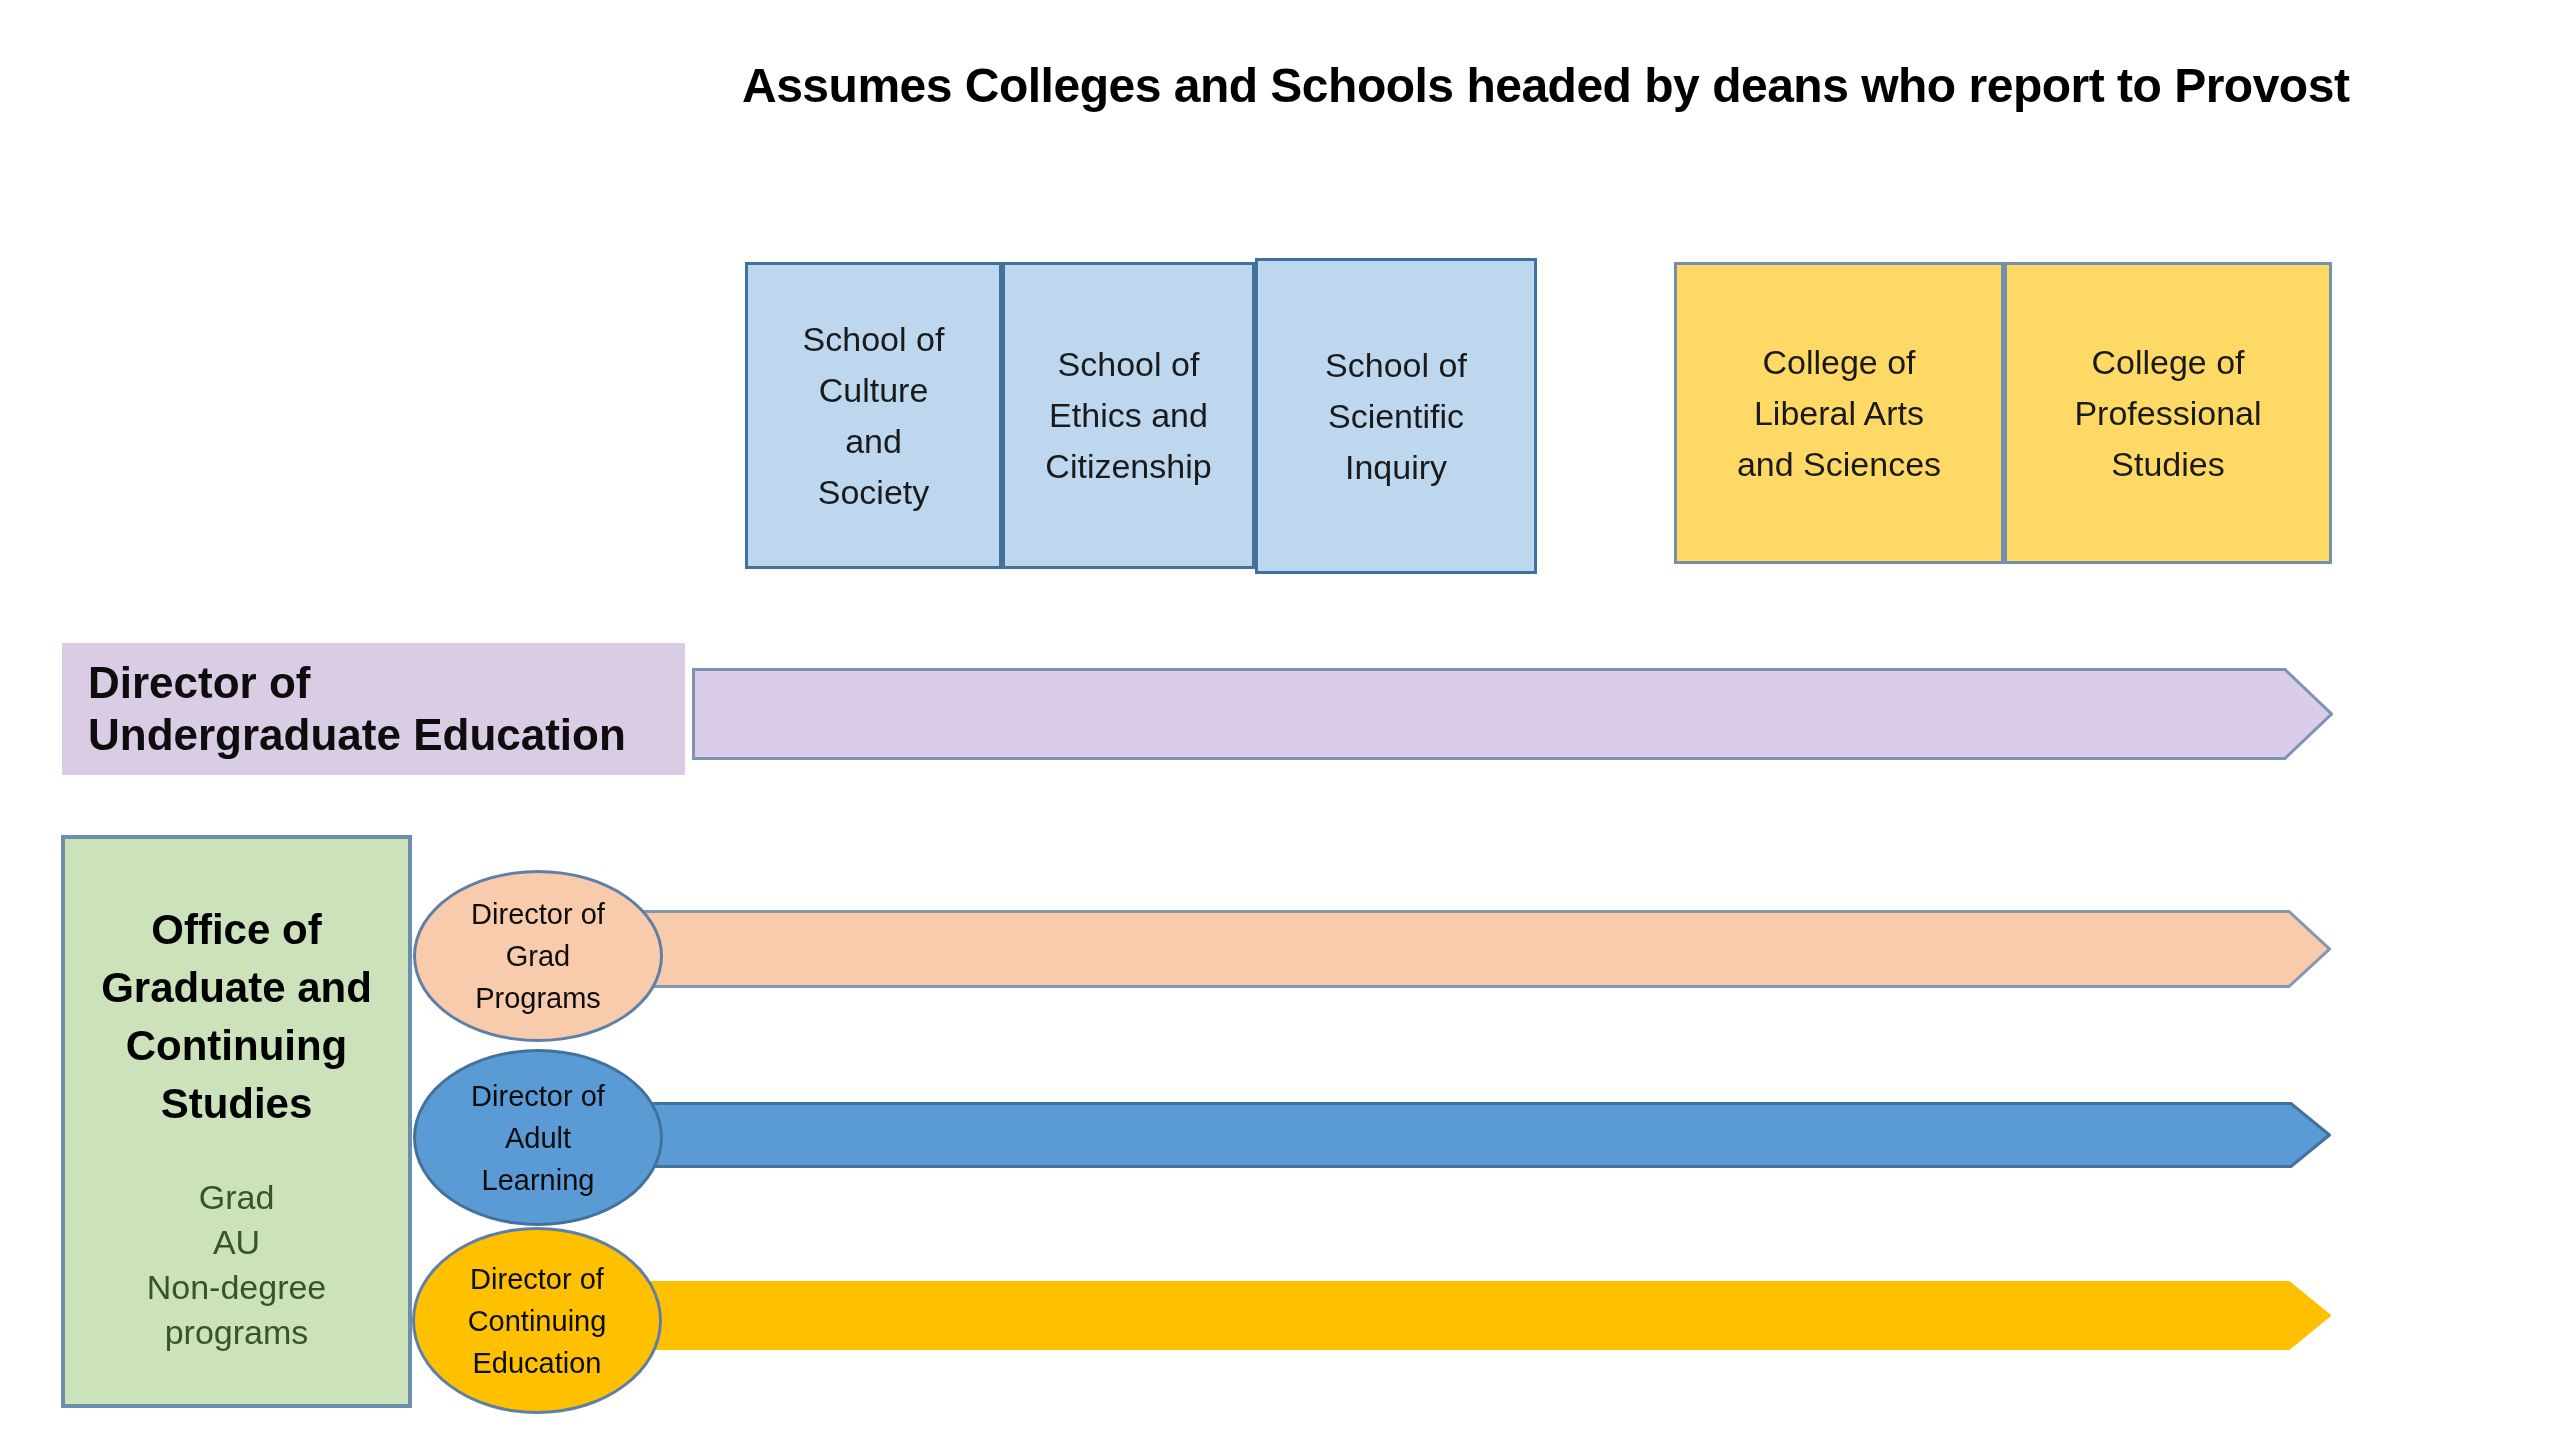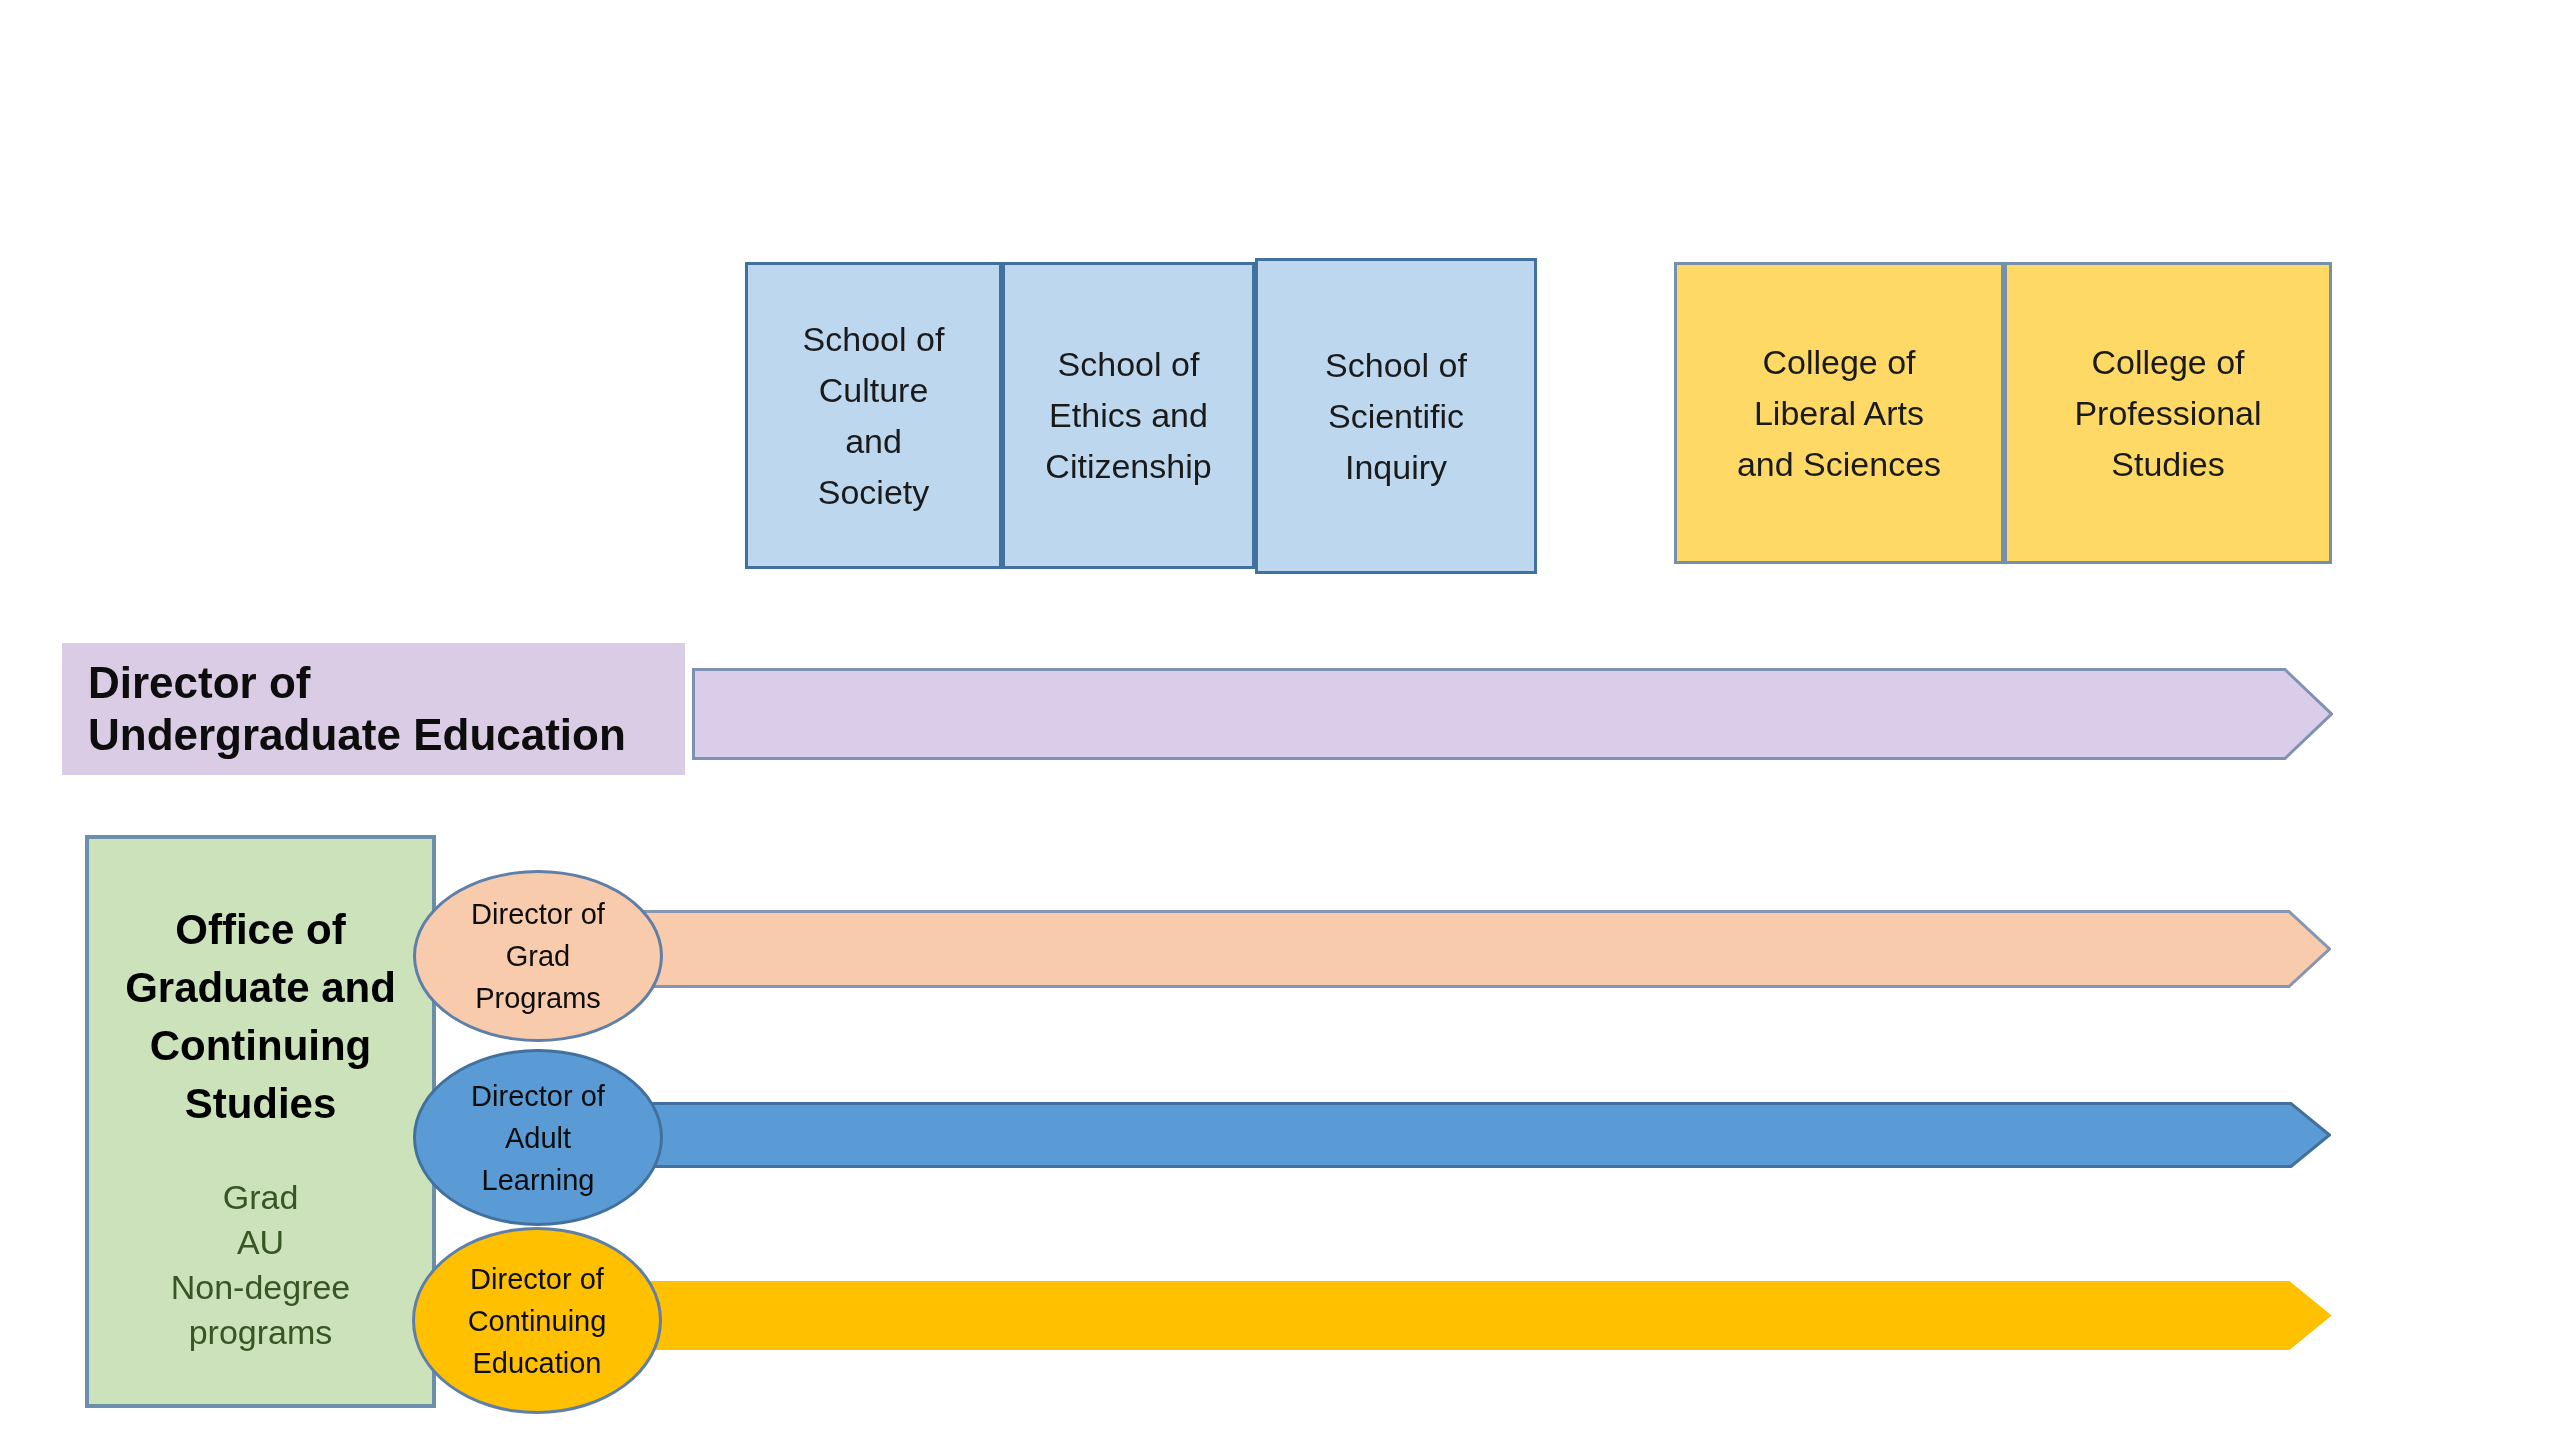--- a/index.html
+++ b/index.html
@@ -29,21 +29,21 @@
   .b1{left:745px;top:262px;width:257px;height:307px;}
   .b2{left:1002px;top:262px;width:253px;height:307px;}
   .b3{left:1255px;top:258px;width:282px;height:316px;}
   .y1{left:1674px;top:262px;width:330px;height:302px;}
   .y2{left:2004px;top:262px;width:328px;height:302px;}
   .purple-box{left:62px;top:643px;width:623px;height:132px;background:var(--purple-fill);
        display:flex;align-items:center;font-size:44px;font-weight:bold;line-height:52px;
        padding-left:26px;color:#0d0d0d;}
   .green-box{left:61px;top:835px;width:351px;height:573px;background:var(--green-fill);
        border:4px solid var(--green-border);display:flex;flex-direction:column;align-items:center;
-       text-align:center;margin-left:24px;}
+       text-align:center;}
   .green-title{margin-top:62px;font-size:42px;font-weight:bold;line-height:58px;color:#000;}
   .green-programs{margin-top:42px;font-size:34px;line-height:45px;color:var(--green-text);}
   .ellipse{border-radius:50%;display:flex;align-items:center;justify-content:center;
        text-align:center;font-size:29px;line-height:42px;color:#0d0d0d;z-index:3;}
   .el-peach{left:413px;top:870px;width:250px;height:172px;background:var(--peach-fill);
        border:3px solid var(--peach-border);}
   .el-blue{left:413px;top:1049px;width:250px;height:177px;background:var(--midblue-fill);
        border:3px solid var(--midblue-border);}
   .el-gold{left:412px;top:1227px;width:250px;height:187px;background:var(--gold-fill);
        border:3px solid var(--peach-border);}
@@ -51,20 +51,21 @@
   .ar-purple polygon{fill:var(--purple-arrow-fill);stroke:var(--purple-arrow-border);stroke-width:3;}
   .ar-peach  polygon{fill:var(--peach-fill);stroke:var(--arrow-slate);stroke-width:3;}
   .ar-blue   polygon{fill:var(--midblue-fill);stroke:var(--midblue-border);stroke-width:3;}
   .ar-gold   polygon{fill:var(--gold-fill);stroke:var(--gold-fill);stroke-width:2;}
 </style>
 </head>
 <body>
 
 <div class="stage">
 
+  <div class="abs title">Assumes Colleges and Schools headed by deans who report to Provost</div>
 
 
   <div class="abs box blue b1">
     <span class="ml">School of
 Culture
 and
 Society</span>
   </div>
   <div class="abs box blue b2">
     <span class="ml">School of

